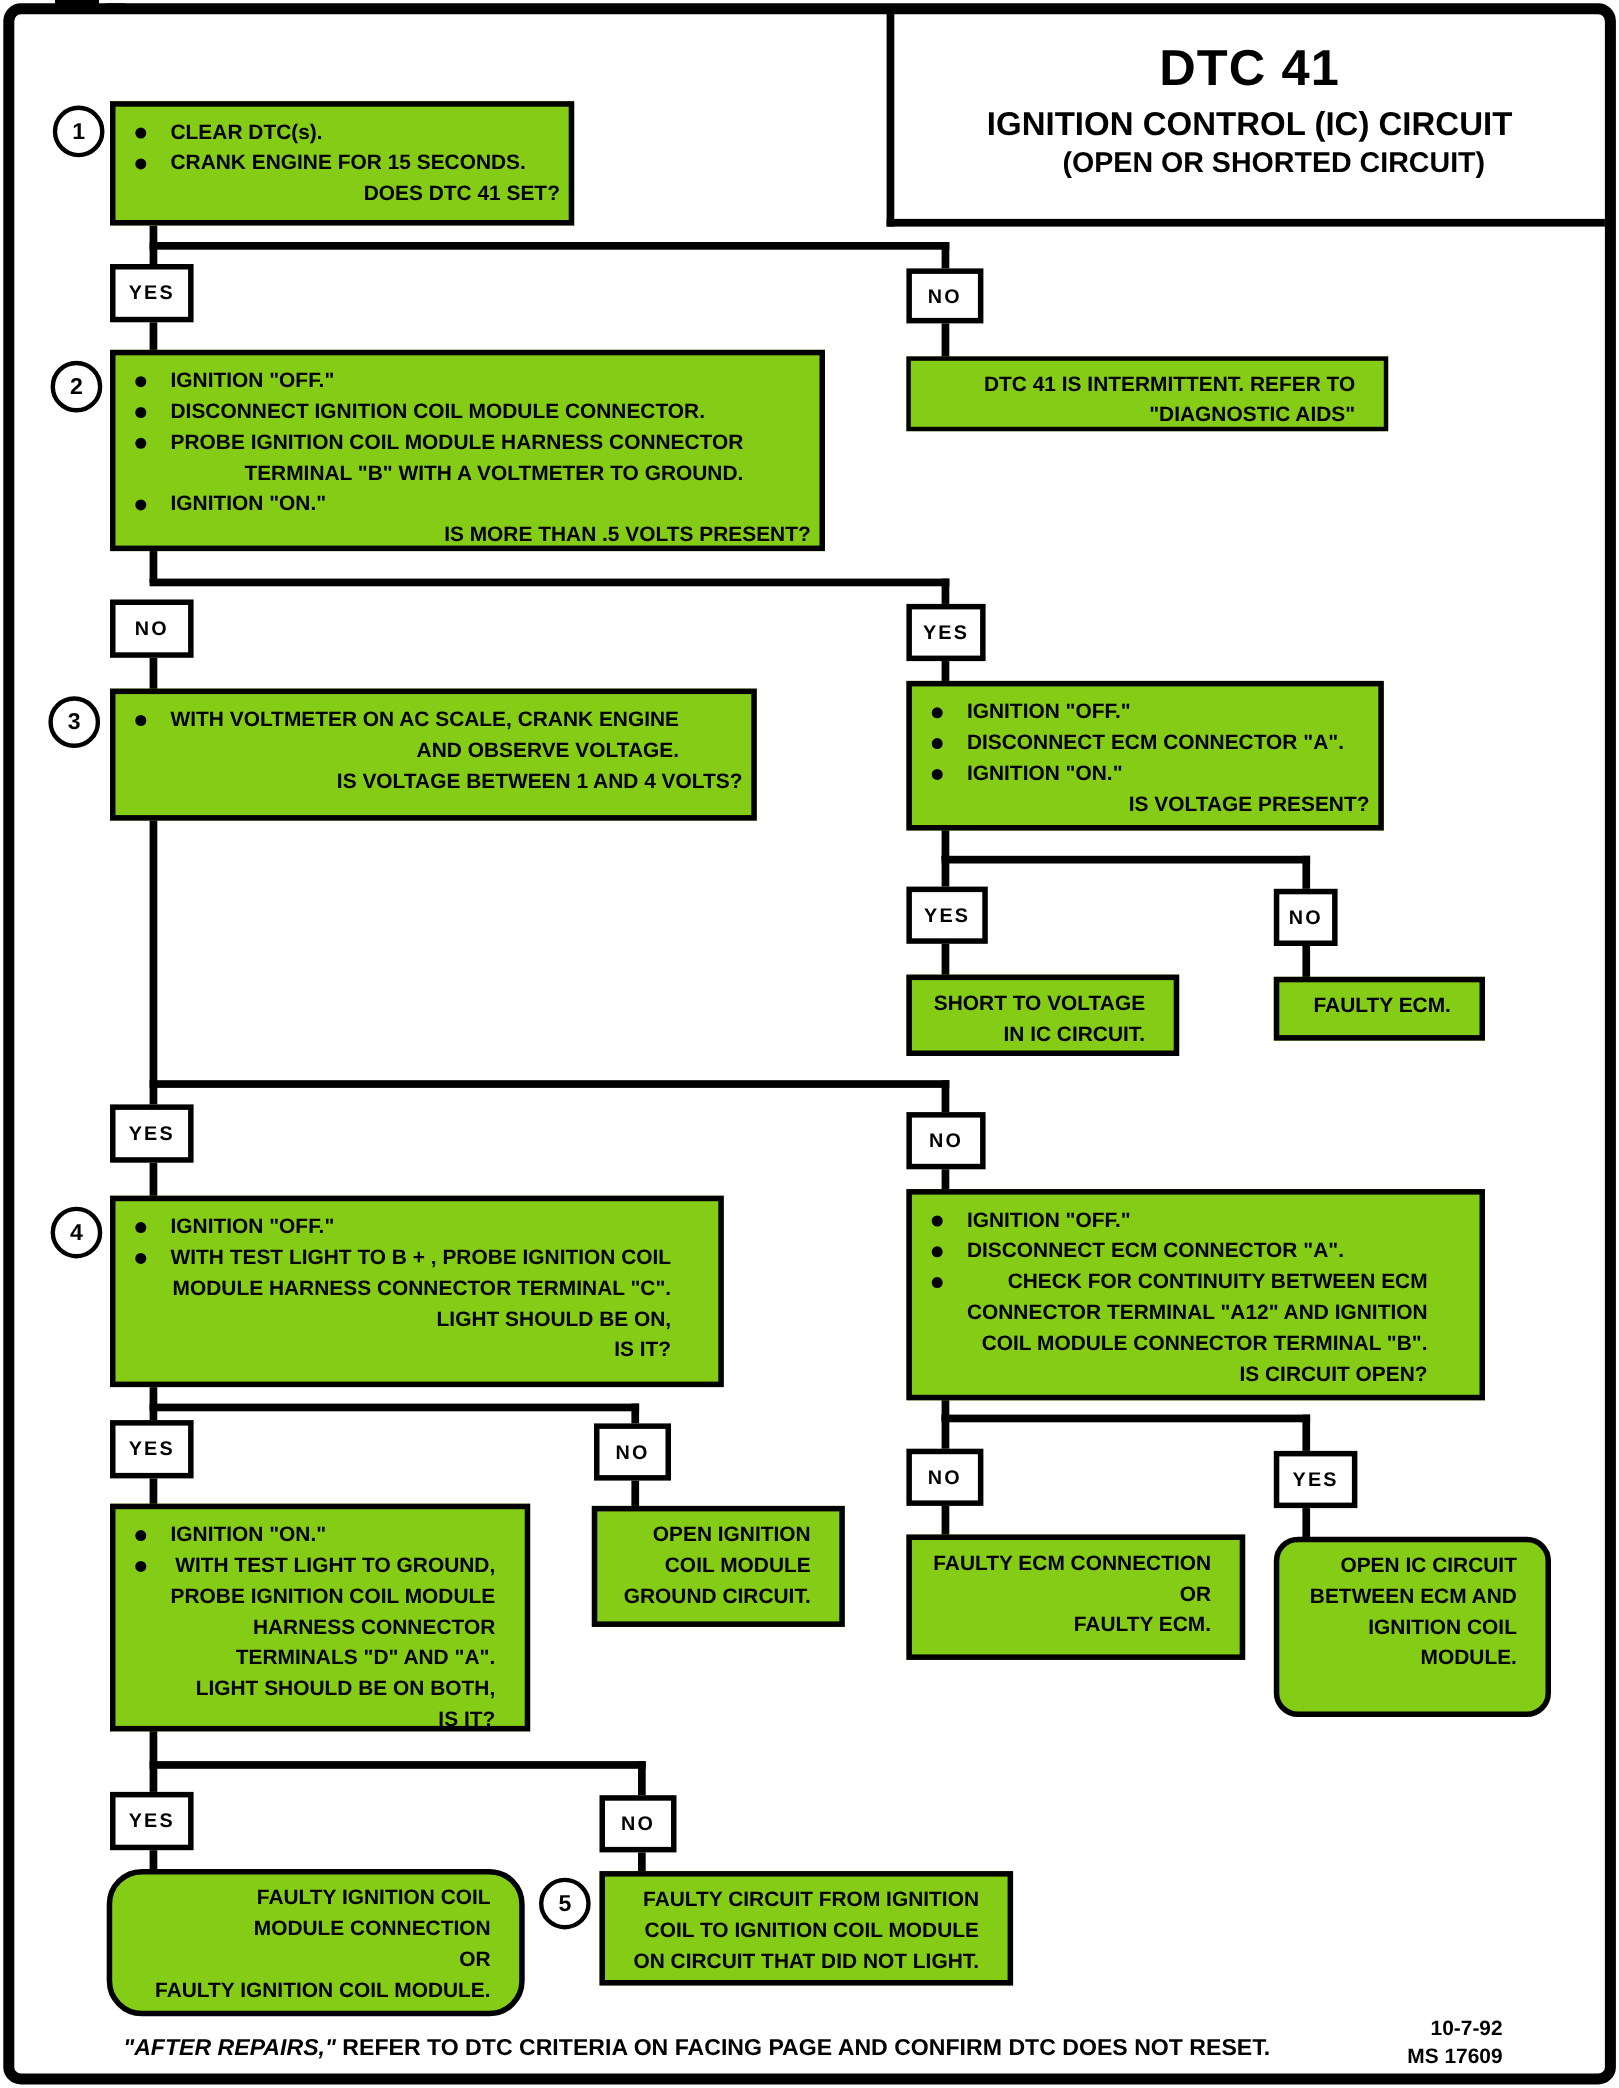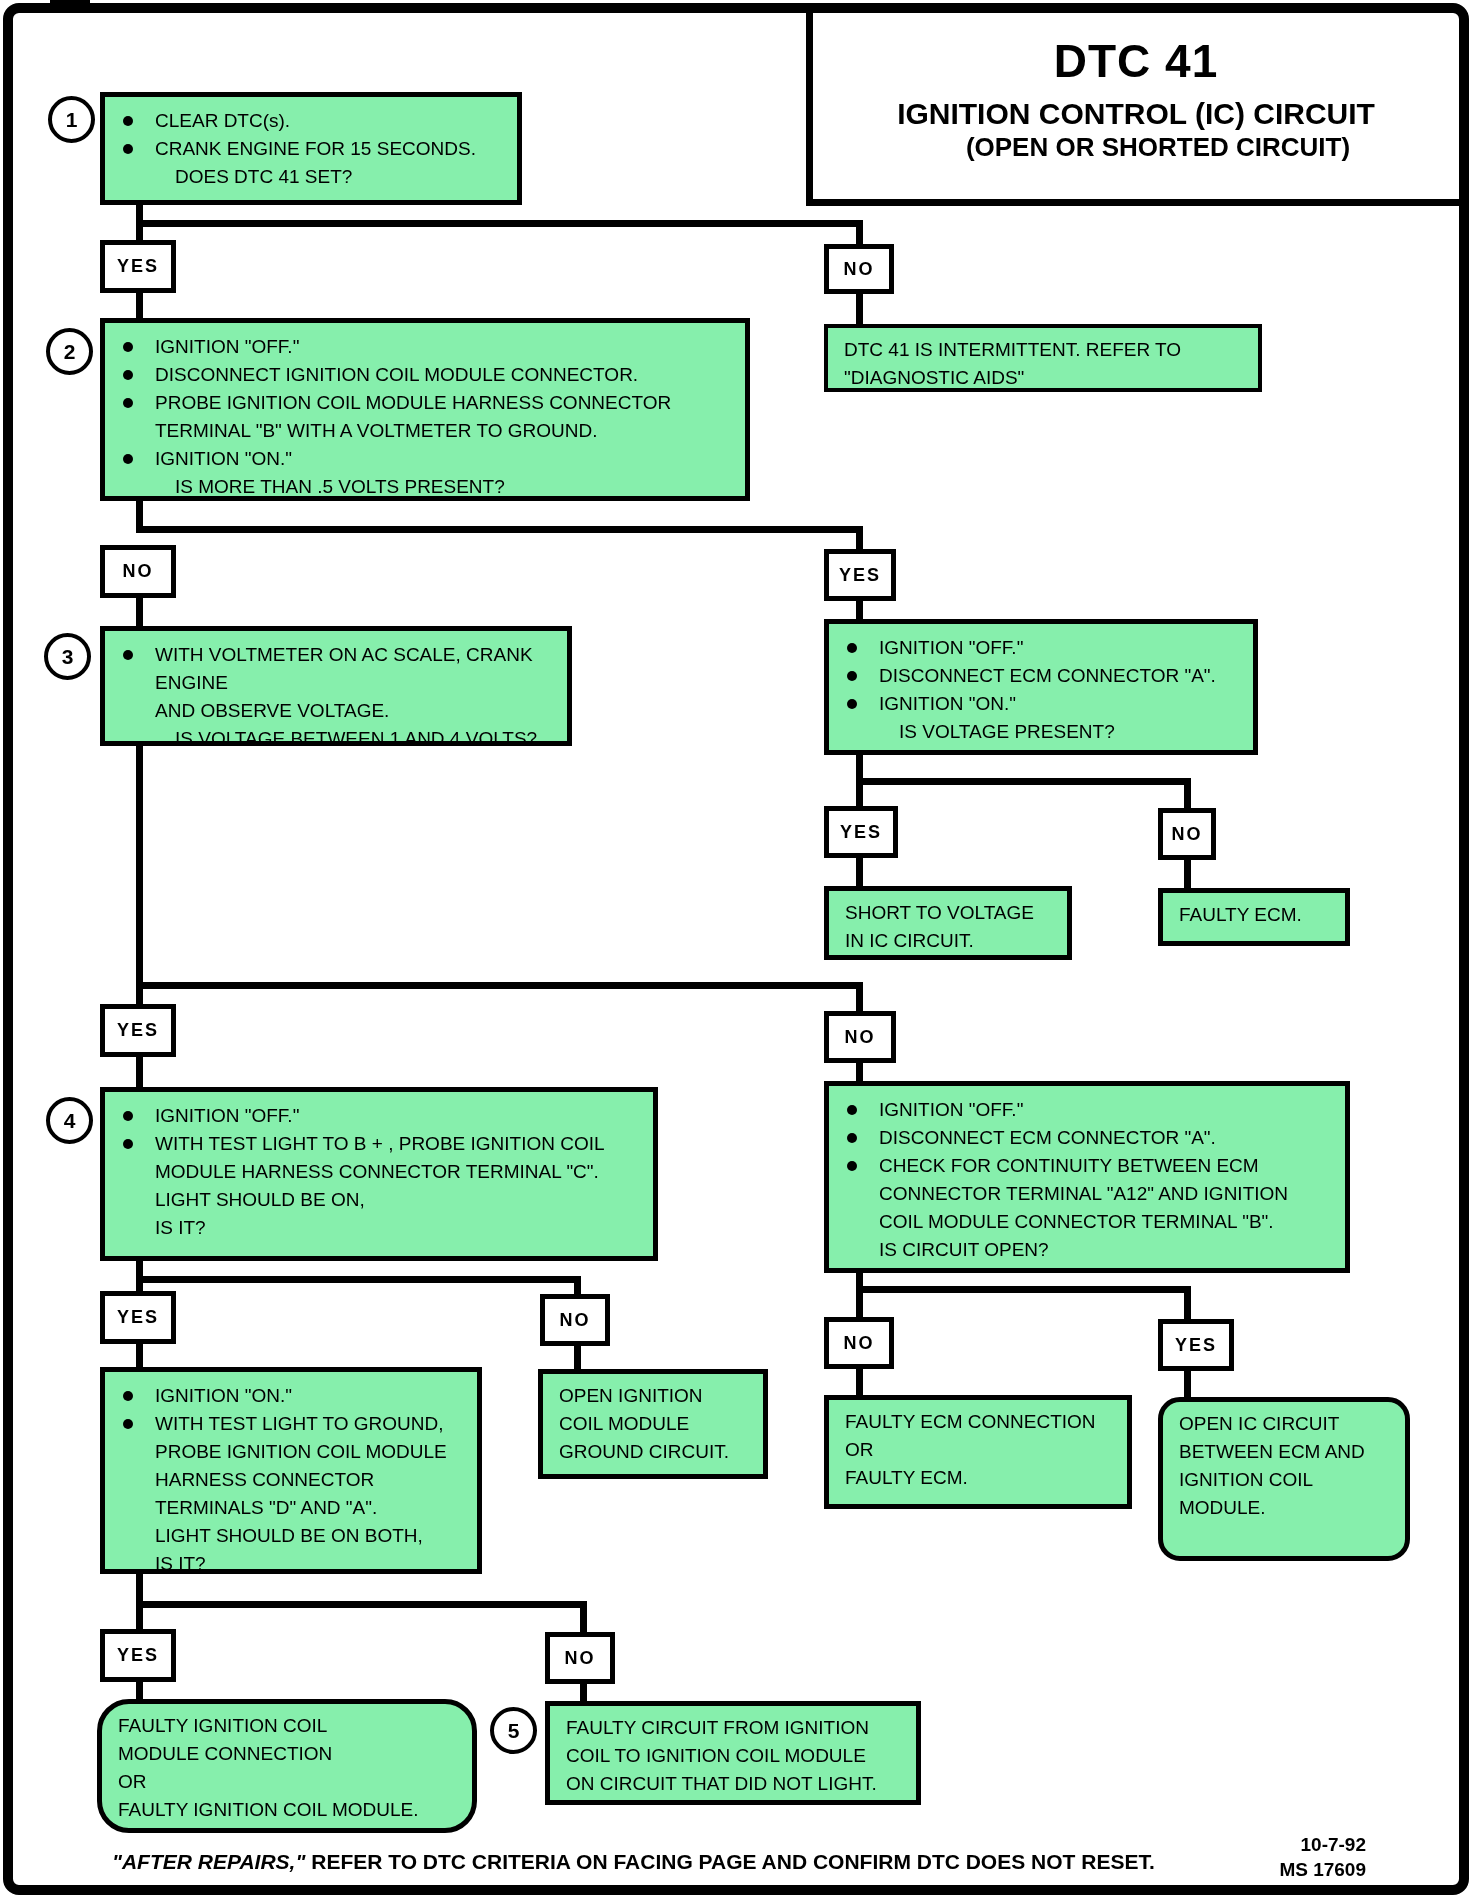--- a/index.html
+++ b/index.html
@@ -3,22 +3,22 @@
 <meta charset="utf-8">
 <style>
   html,body{margin:0;padding:0;background:#ffffff;}
   #canvas{
     position:relative;width:1472px;height:1898px;background:#fff;overflow:hidden;
     font-family:"Liberation Sans","DejaVu Sans",sans-serif;color:#000;
   }
   .pageborder{position:absolute;inset:3px;border:10px solid #000;border-radius:16px;z-index:0;}
   .seg{position:absolute;background:#000;z-index:1;}
   .box{
-    position:absolute;box-sizing:border-box;border:5px solid #000;background:#86efac;z-index:2;
-    font-size:19px;font-weight:normal;line-height:28px;
+    position:absolute;box-sizing:border-box;border:5px solid #000;background:#84cc16;z-index:2;
+    font-size:19px;font-weight:bold;line-height:28px;text-align:right;
   }
   .bullets{padding:10px 8px 6px 18px;}
   .bi{display:flex;align-items:flex-start;}
   .dot{flex:0 0 10px;width:10px;height:10px;border-radius:50%;background:#000;margin:9px 22px 0 0;}
   .bt{white-space:pre-line;}
   .q{margin-left:52px;white-space:pre-line;}
   .plain{padding:8px 26px 6px 16px;white-space:pre-line;}
   .lbl{
     position:absolute;box-sizing:border-box;border:5px solid #000;background:#fff;z-index:2;
     display:flex;align-items:center;justify-content:center;
@@ -138,21 +138,21 @@
       <div class="q">IS MORE THAN .5 VOLTS PRESENT?</div>
     </div>
   </div>
 
   <div class="box plain" style="left:824px;top:324px;width:438px;height:68px;border-width:4px;">DTC 41 IS INTERMITTENT. REFER TO
 "DIAGNOSTIC AIDS"</div>
 
   <div class="lbl" style="left:100px;top:545px;width:76px;height:53px;">NO</div>
   <div class="lbl" style="left:824px;top:549px;width:72px;height:52px;">YES</div>
 
-  <div class="box" style="left:100px;top:626px;width:472px;height:120px;">
+  <div class="box" style="left:100px;top:626px;width:588px;height:120px;">
     <div class="bullets">
       <div class="bi">
           <span class="dot"></span>
           <span class="bt">WITH VOLTMETER ON AC SCALE, CRANK ENGINE
 AND OBSERVE VOLTAGE.</span>
         </div>
       <div class="q">IS VOLTAGE BETWEEN 1 AND 4 VOLTS?</div>
     </div>
   </div>
 

